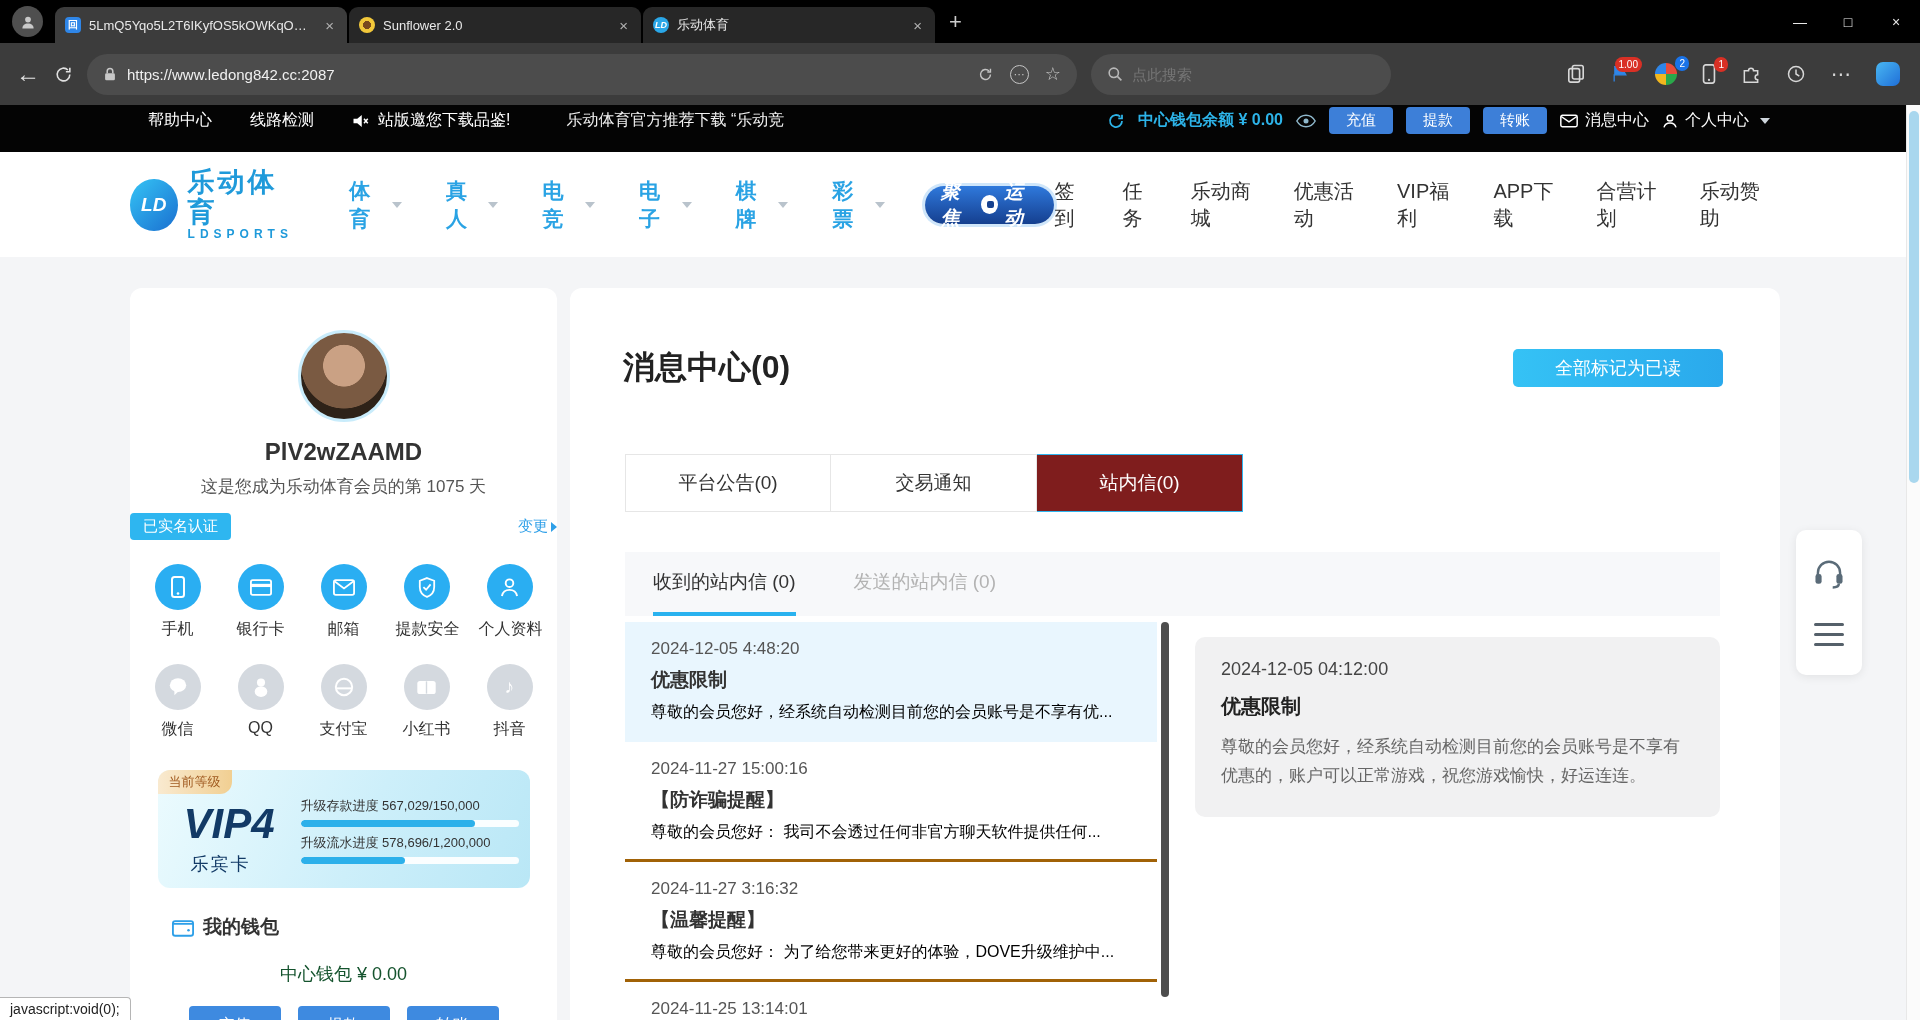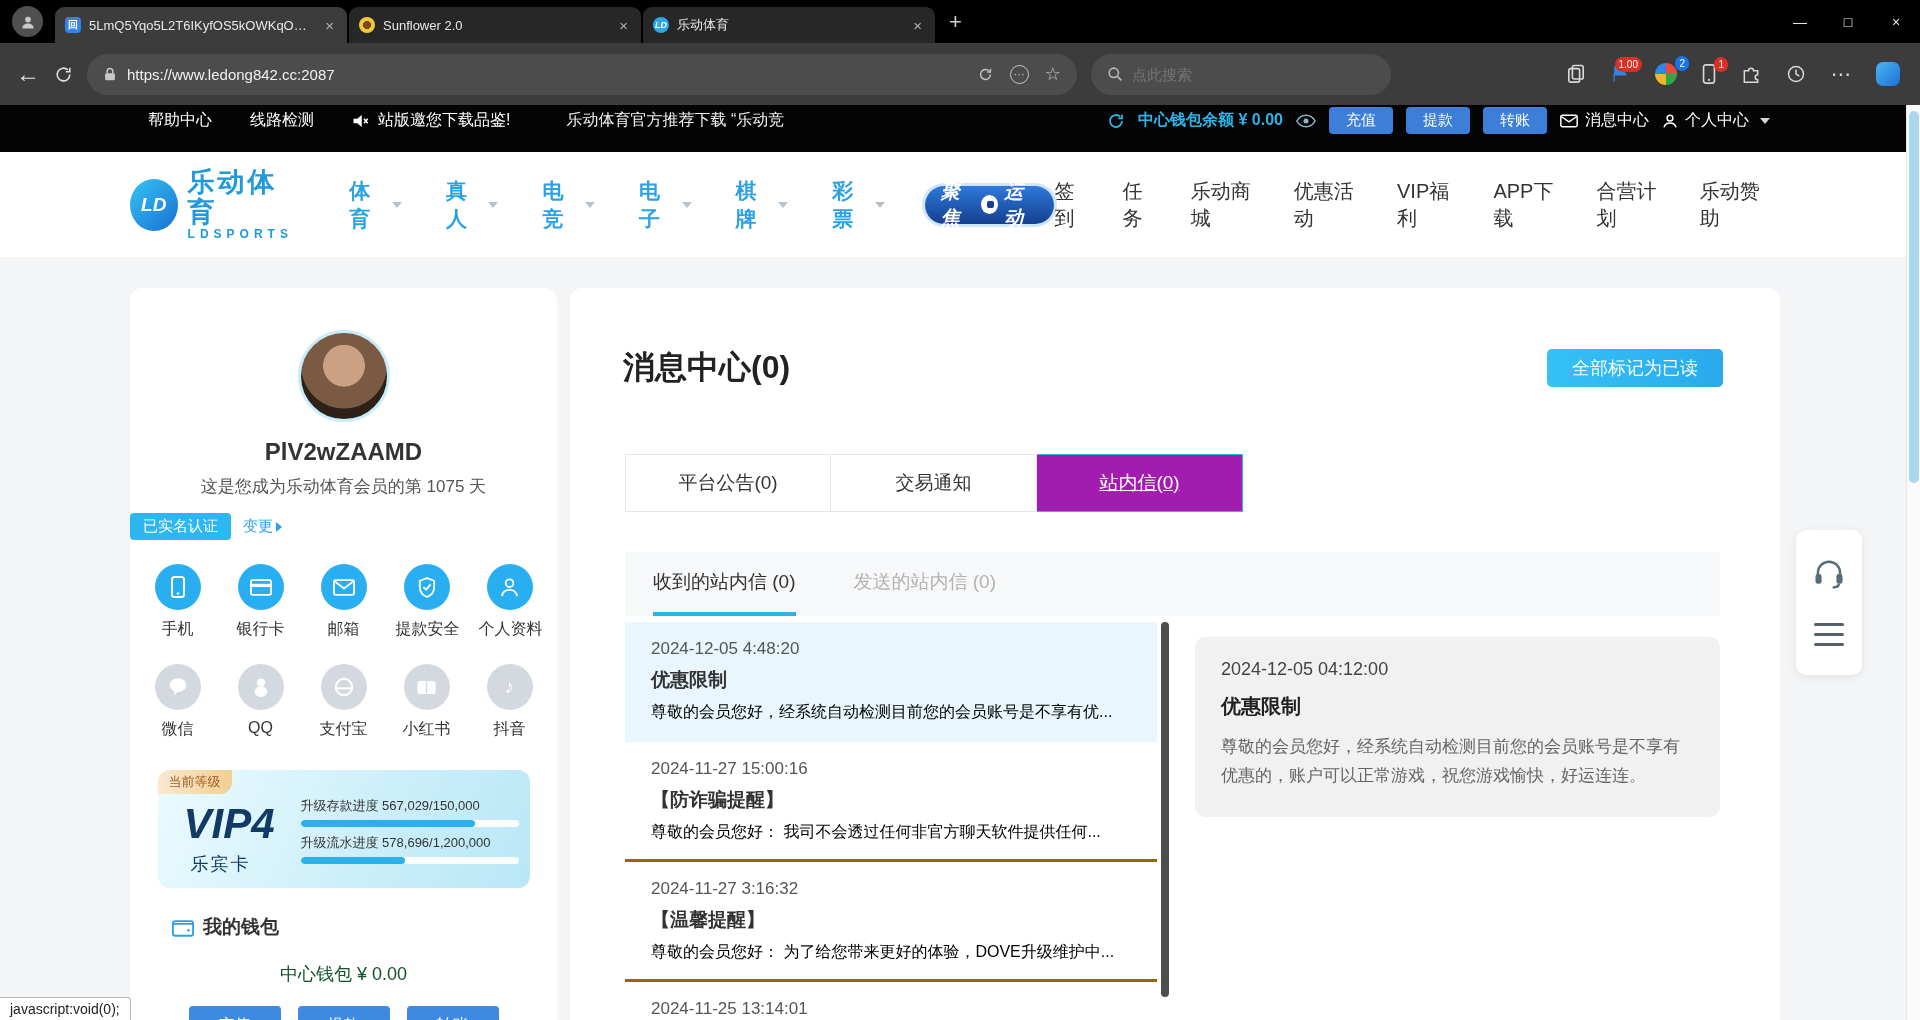--- a/index.html
+++ b/index.html
@@ -81,21 +81,21 @@
   
   .content { position:relative; height:763px; background:#f4f5f7; }
   .card { position:absolute; top:31px; background:#fff; border-radius:12px; }
 
   
   .profile-card { left:130px; width:427px; height:790px; text-align:center; padding-top:42px; }
   .avatar { width:92px; height:92px; border-radius:50%; margin:0 auto;
     border:3px solid #c9ecfb; background:radial-gradient(circle at 50% 38%,#caa184 0 30%,#7a5a42 31% 62%,#2e2218 63%); }
   .username { font-size:24px; font-weight:bold; color:#333; margin-top:16px; }
   .member-days { font-size:17px; color:#555; margin-top:9px; }
-  .verify-row { margin-top:15px; display:flex; justify-content:flex-start; align-items:center; gap:12px; }
+  .verify-row { margin-top:15px; display:flex; justify-content:space-between; align-items:center; gap:12px; }
   .verify-badge { background:#2eb6f0; color:#fff; font-size:15px; padding:4px 13px; border-radius:4px; }
   .change-link { color:#2d9fe8; font-size:15px; display:flex; align-items:center; gap:3px; }
   .chev-right { width:0; height:0; border-top:5px solid transparent; border-bottom:5px solid transparent;
     border-left:6px solid #2d9fe8; }
   .icon-row { display:flex; justify-content:center; gap:21px; margin-top:24px; }
   .icon-item { width:62px; }
   .icon-circle { width:46px; height:46px; border-radius:50%; margin:0 auto; display:flex;
     align-items:center; justify-content:center; background:#2aaef2; }
   .icon-circle.gray { background:#d4d9df; }
   .icon-label { font-size:16px; color:#333; margin-top:9px; white-space:nowrap; }
@@ -117,27 +117,27 @@
     font-weight:bold; color:#333; }
   .center-wallet { margin-top:22px; color:#14532d; font-size:18px; }
   .wallet-actions { margin-top:20px; display:flex; justify-content:center; gap:17px; }
   .wallet-btn { width:92px; height:38px; border-radius:4px; background:#3e8ae0; color:#fff; font-size:16px;
     display:flex; align-items:center; justify-content:center; }
 
   
   .main-card { left:570px; width:1210px; height:790px; }
   .mc-head { display:flex; justify-content:space-between; align-items:center; margin:58px 57px 0 53px; }
   .mc-title { font-size:32px; font-weight:bold; color:#222; }
-  .mark-read-btn { height:38px; padding:0 25px; border-radius:5px; color:#fff; font-size:18px;
+  .mark-read-btn { height:38px; padding:0 42px; border-radius:5px; color:#fff; font-size:18px;
     background:linear-gradient(90deg,#35c2f5,#2aa9ec); display:flex; align-items:center; }
   .mc-tabs { display:flex; margin:64px 0 0 55px; }
   .mc-tab { width:206px; height:58px; display:flex; align-items:center; justify-content:center;
     font-size:19px; color:#333; background:#fff; border:1px solid #e6e6e6; border-left:none; }
   .mc-tab:first-child { border-left:1px solid #e6e6e6; }
-  .mc-tab.active { background:#a21caf; border-color:#2eb6f0; color:#fff;text-decoration:underline; }
+  .mc-tab.active { background:#7f1d1d; border-color:#2eb6f0; color:#fff; }
   .subtabs { margin:40px 60px 0 55px; height:64px; background:#f7f8fa; display:flex; gap:58px;
     padding:0 28px; }
   .subtab { display:flex; align-items:center; font-size:19px; color:#b3b3b3; border-bottom:4px solid transparent; }
   .subtab.active { color:#333; border-bottom-color:#29b2ef; }
   .msg-body { display:flex; margin:6px 60px 0 55px; }
   .msg-list { width:532px; }
   .msg-item { padding:17px 26px 16px; border-bottom:3px solid #a16207; }
   .msg-item.selected { background:#e9f6fe; border-bottom-color:transparent; }
   .msg-item:last-child { border-bottom:none; }
   .msg-date { font-size:17px; color:#555; }

